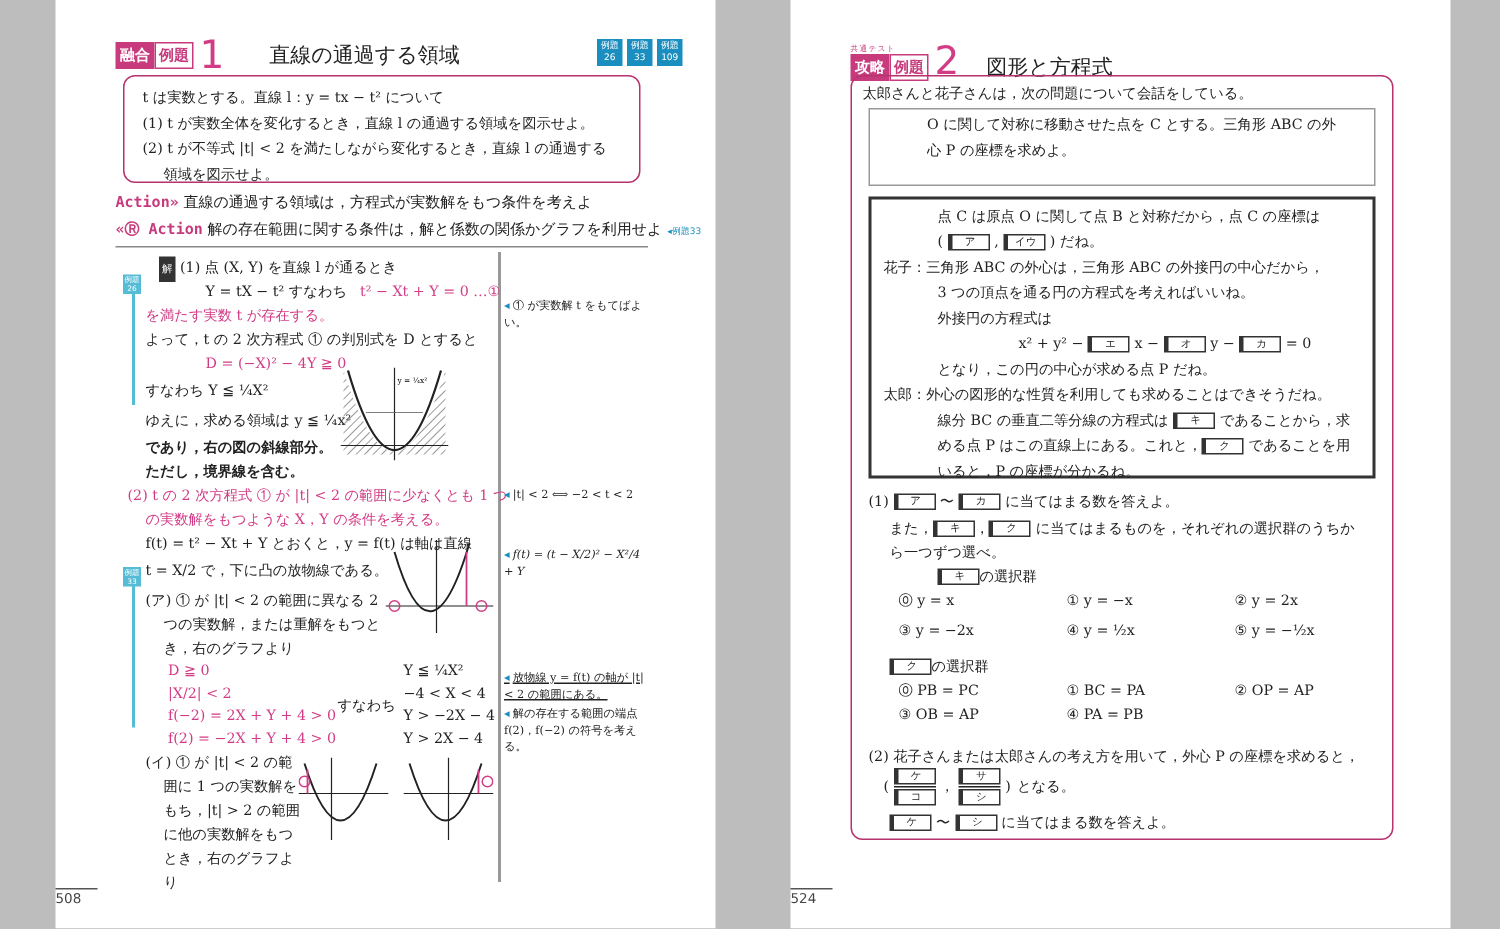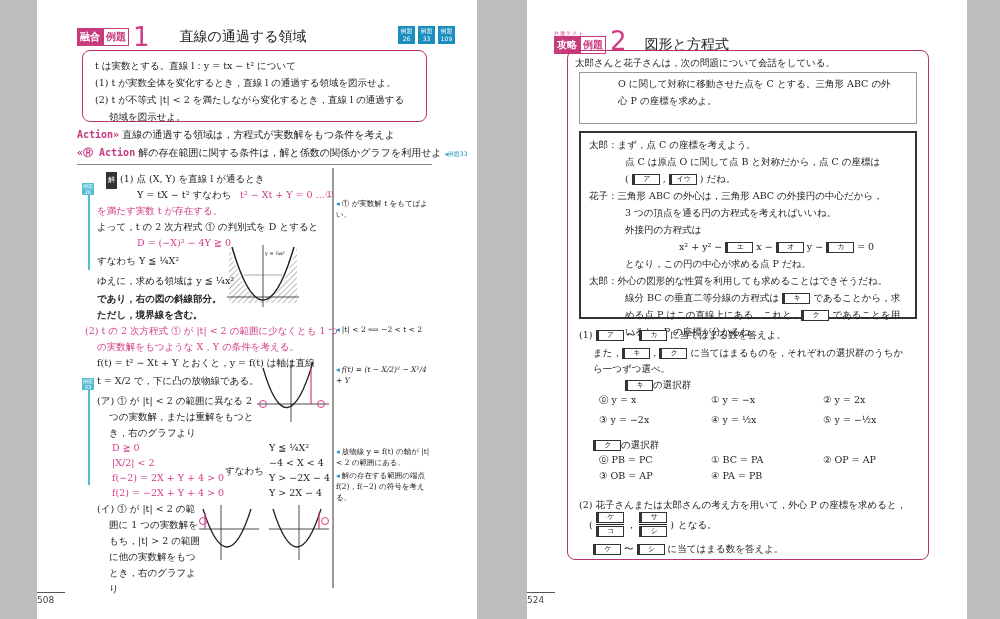--- a/index.html
+++ b/index.html
@@ -35,21 +35,21 @@
   .blue-rule { background: #55bcd6; width: 2px; }
   .sol-text { position: absolute; font-size: 9.5px; line-height: 17px; white-space: nowrap; }
   .note { position: absolute; left: 299px; font-size: 7.5px; line-height: 11px; width: 95px; }
   .note::before { content: "◂"; color: #1b8ec0; margin-right: 2px; }
   .sol-icon { display: inline-block; background: #333; color: #fff; font-size: 7px; padding: 0 2px; font-family: "DejaVu Sans", sans-serif; }
   .mini-badge { position: absolute; background: #55bcd6; color: #fff; font-size: 5px; width: 12px; text-align: center; font-family: "DejaVu Sans", sans-serif; }
 
   .page-num { position: absolute; bottom: 14px; font-family: "DejaVu Sans", sans-serif; font-size: 9px; color: #444; border-top: 1px solid #555; padding-top: 2px; width: 28px; }
 
   
-  .hdr-r { position: absolute; top: 28px; left: 27px; display: flex; align-items: flex-end; }
+  .hdr-r { position: absolute; top: 28px; left: 40px; display: flex; align-items: flex-end; }
   .stack { display: flex; flex-direction: column; align-items: flex-start; }
   .tiny { font-family: "DejaVu Sans", sans-serif; font-size: 5px; color: #c73b7d; letter-spacing: 1px; }
   .outer-box { position: absolute; top: 50px; left: 40px; width: 362px; height: 510px; border: 1.5px solid #b8326f; border-radius: 8px; }
   .r-text { position: absolute; font-size: 9.5px; line-height: 17px; white-space: nowrap; }
   .mondai-box { position: absolute; top: 72px; left: 52px; width: 338px; height: 52px; border: 1px solid #999; padding: 2px 8px; font-size: 9.5px; line-height: 17px; }
   .mondai-tag { display: inline-block; border: 1px solid #555; font-size: 8px; padding: 0 2px; margin-right: 6px; line-height: 11px; }
   .dialog-box { position: absolute; top: 131px; left: 52px; width: 338px; height: 188px; border: 2px solid #333; padding: 3px 8px; font-size: 9.5px; line-height: 17px; }
   .blank { display: inline-block; border: 1px solid #333; border-left-width: 3px; min-width: 28px; height: 11px; line-height: 9px; text-align: center; font-size: 7px; font-family: "DejaVu Sans", sans-serif; vertical-align: middle; background: #fff; }
   .choice-row { position: absolute; font-size: 9.5px; display: flex; }
   .choice { width: 112px; }
@@ -179,21 +179,21 @@
     <path d="M4,4 Q28,80 52,4" fill="none" stroke="#222" stroke-width="1.3"></path>
     <line x1="0" y1="24" x2="60" y2="24" stroke="#222" stroke-width="0.8"></line>
     <line x1="30" y1="0" x2="30" y2="55" stroke="#222" stroke-width="0.8"></line>
     <line x1="50" y1="8" x2="50" y2="24" stroke="#d23c86" stroke-width="1.2"></line>
     <circle cx="56" cy="16" r="3.5" fill="none" stroke="#d23c86"></circle>
   </svg>
 
   <div class="note" style="top:198px;">① が実数解 t をもてばよい。</div>
   <div class="note" style="top:324px;">|t| &lt; 2 ⟺ −2 &lt; t &lt; 2</div>
   <div class="note" style="top:364px;font-style:italic;">f(t) = (t − X/2)² − X²/4 + Y</div>
-  <div class="note" style="top:446px;">放物線 y = f(t) の軸が |t| &lt; 2 の範囲にある。</div>
+  <div class="note" style="top:446px;text-decoration:underline;">放物線 y = f(t) の軸が |t| &lt; 2 の範囲にある。</div>
   <div class="note" style="top:470px;">解の存在する範囲の端点 f(2)，f(−2) の符号を考える。</div>
 
   <div class="page-num" style="left:0px;padding-left:0;">508</div>
 </div>
 
 <div class="page page-right">
   <div class="hdr-r">
     <div class="stack">
       <span class="tiny">共通テスト</span>
       <span class="tag-box">
@@ -207,21 +207,20 @@
 
   <div class="outer-box"></div>
   <div class="r-text" style="left:48px;top:54px;">太郎さんと花子さんは，次の問題について会話をしている。</div>
 
   <div class="mondai-box">
     <div style="padding-left:30px;">O に関して対称に移動させた点を C とする。三角形 ABC の外</div>
     <div style="padding-left:30px;">心 P の座標を求めよ。</div>
   </div>
 
   <div class="dialog-box">
-    <div><span>太郎：</span><span>まず，点 C の座標を考えよう。</span></div>
     <div style="padding-left:36px;">点 C は原点 O に関して点 B と対称だから，点 C の座標は</div>
     <div style="padding-left:36px;">( <span class="blank">ア</span> , <span class="blank">イウ</span> ) だね。</div>
     <div><span>花子：</span><span>三角形 ABC の外心は，三角形 ABC の外接円の中心だから，</span></div>
     <div style="padding-left:36px;">3 つの頂点を通る円の方程式を考えればいいね。</div>
     <div style="padding-left:36px;">外接円の方程式は</div>
     <div style="padding-left:90px;">x² + y² − <span class="blank">エ</span> x − <span class="blank">オ</span> y − <span class="blank">カ</span> = 0</div>
     <div style="padding-left:36px;">となり，この円の中心が求める点 P だね。</div>
     <div><span>太郎：</span><span>外心の図形的な性質を利用しても求めることはできそうだね。</span></div>
     <div style="padding-left:36px;">線分 BC の垂直二等分線の方程式は <span class="blank">キ</span> であることから，求</div>
     <div style="padding-left:36px;">める点 P はこの直線上にある。これと，<span class="blank">ク</span> であることを用</div>

